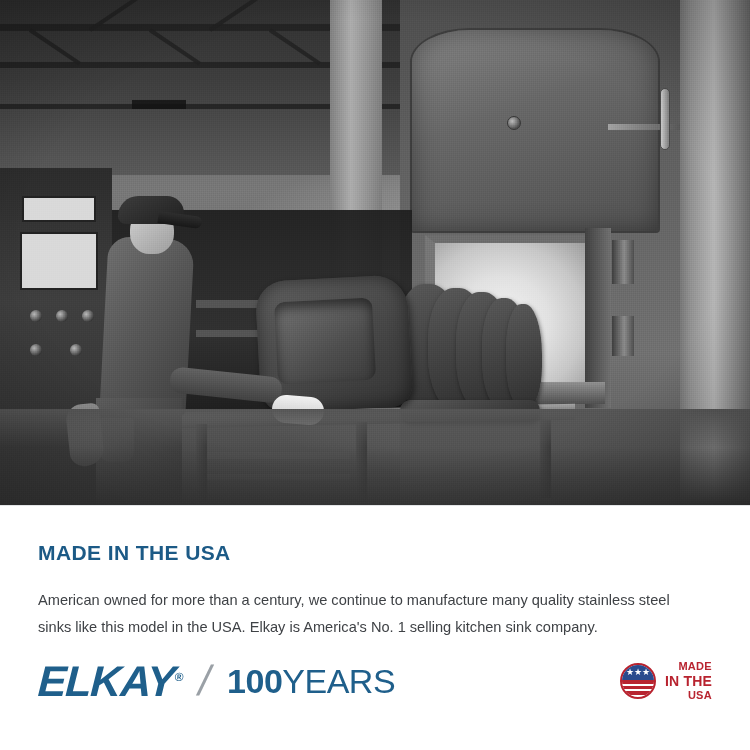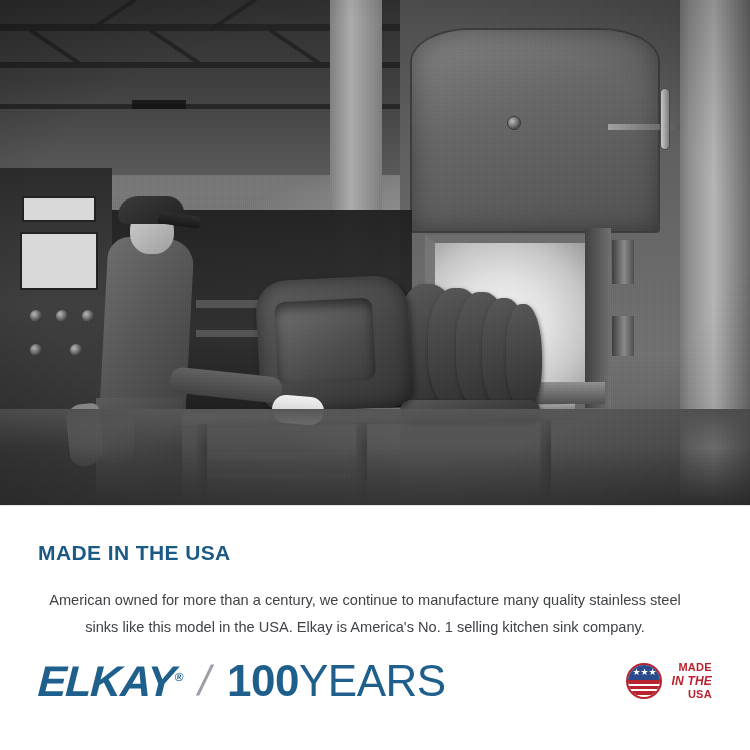--- a/index.html
+++ b/index.html
@@ -245,21 +245,20 @@
     font-size: 21px;
     font-weight: bold;
     letter-spacing: .4px;
     margin-bottom: 22px;
   }
   .body-copy {
     color: #3f4246;
     font-size: 14.6px;
     line-height: 1.85;
     max-width: 660px;
-    text-align: center;
   }
 
   
   .footer {
     position: absolute;
     left: 0; bottom: 0;
     width: 750px;
     height: 120px;
     display: flex;
     align-items: center;
@@ -289,21 +288,21 @@
   }
   .slash {
     color: #9aa0a6;
     font-size: 42px;
     font-weight: 300;
     transform: skewX(-12deg);
     line-height: 1;
   }
   .years {
     color: #1f5f8b;
-    font-size: 44px;
+    font-size: 34px;
     letter-spacing: -0.5px;
   }
   .years b { font-weight: bold; }
   .years span { font-weight: normal; }
 
   .usa-badge {
     display: flex;
     align-items: center;
     gap: 9px;
   }
@@ -326,21 +325,21 @@
     background: #b8232f;
   }
   .usa-text {
     color: #b8232f;
     font-size: 11px;
     font-weight: bold;
     line-height: 1.18;
     letter-spacing: .3px;
     text-align: right;
   }
-  .usa-text .mid { font-size: 12px; letter-spacing: .2px; font-style: italic; }
+  .usa-text .mid { font-size: 14px; letter-spacing: .2px; }
   .divider-top {
     position: absolute; left: 0; top: 0; width: 750px; height: 1px;
     background: #e3e5e7;
   }
 </style>
 </head>
 <body>
 
 <div class="card">
 

